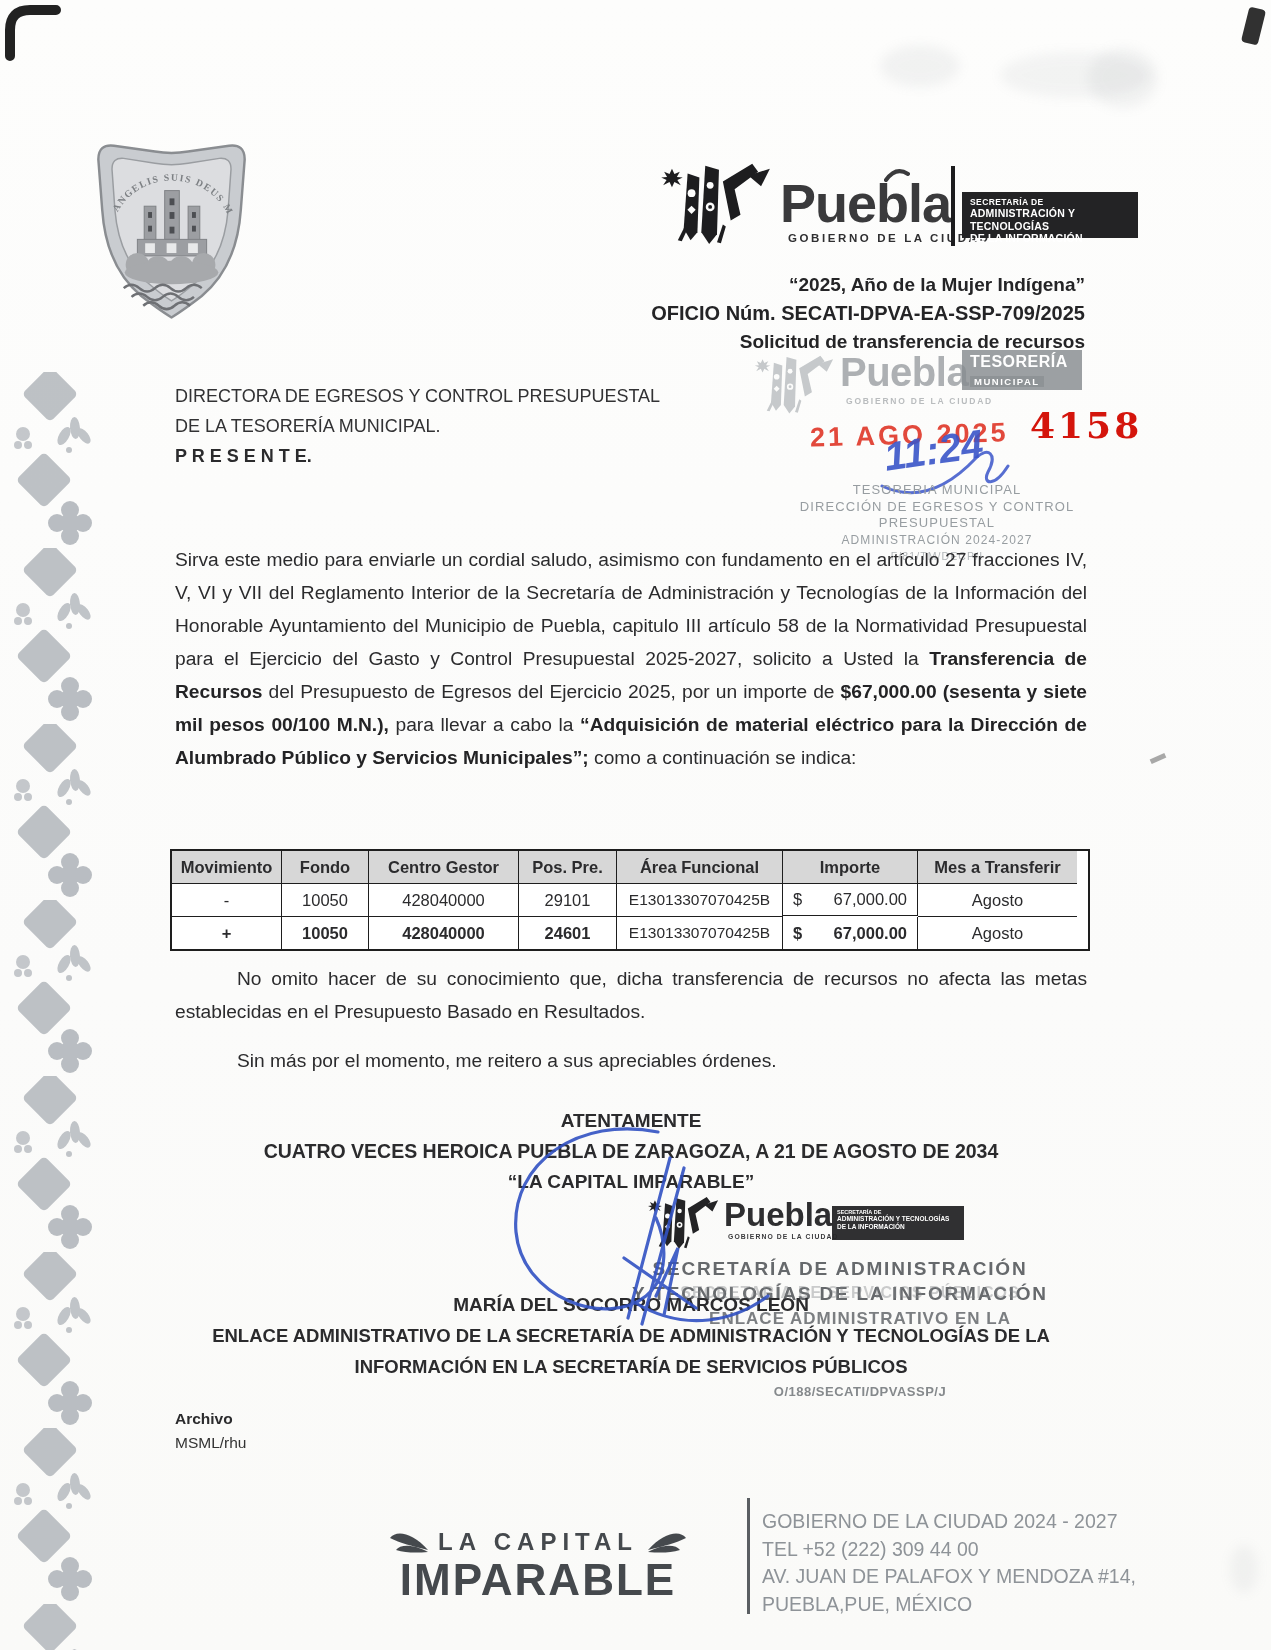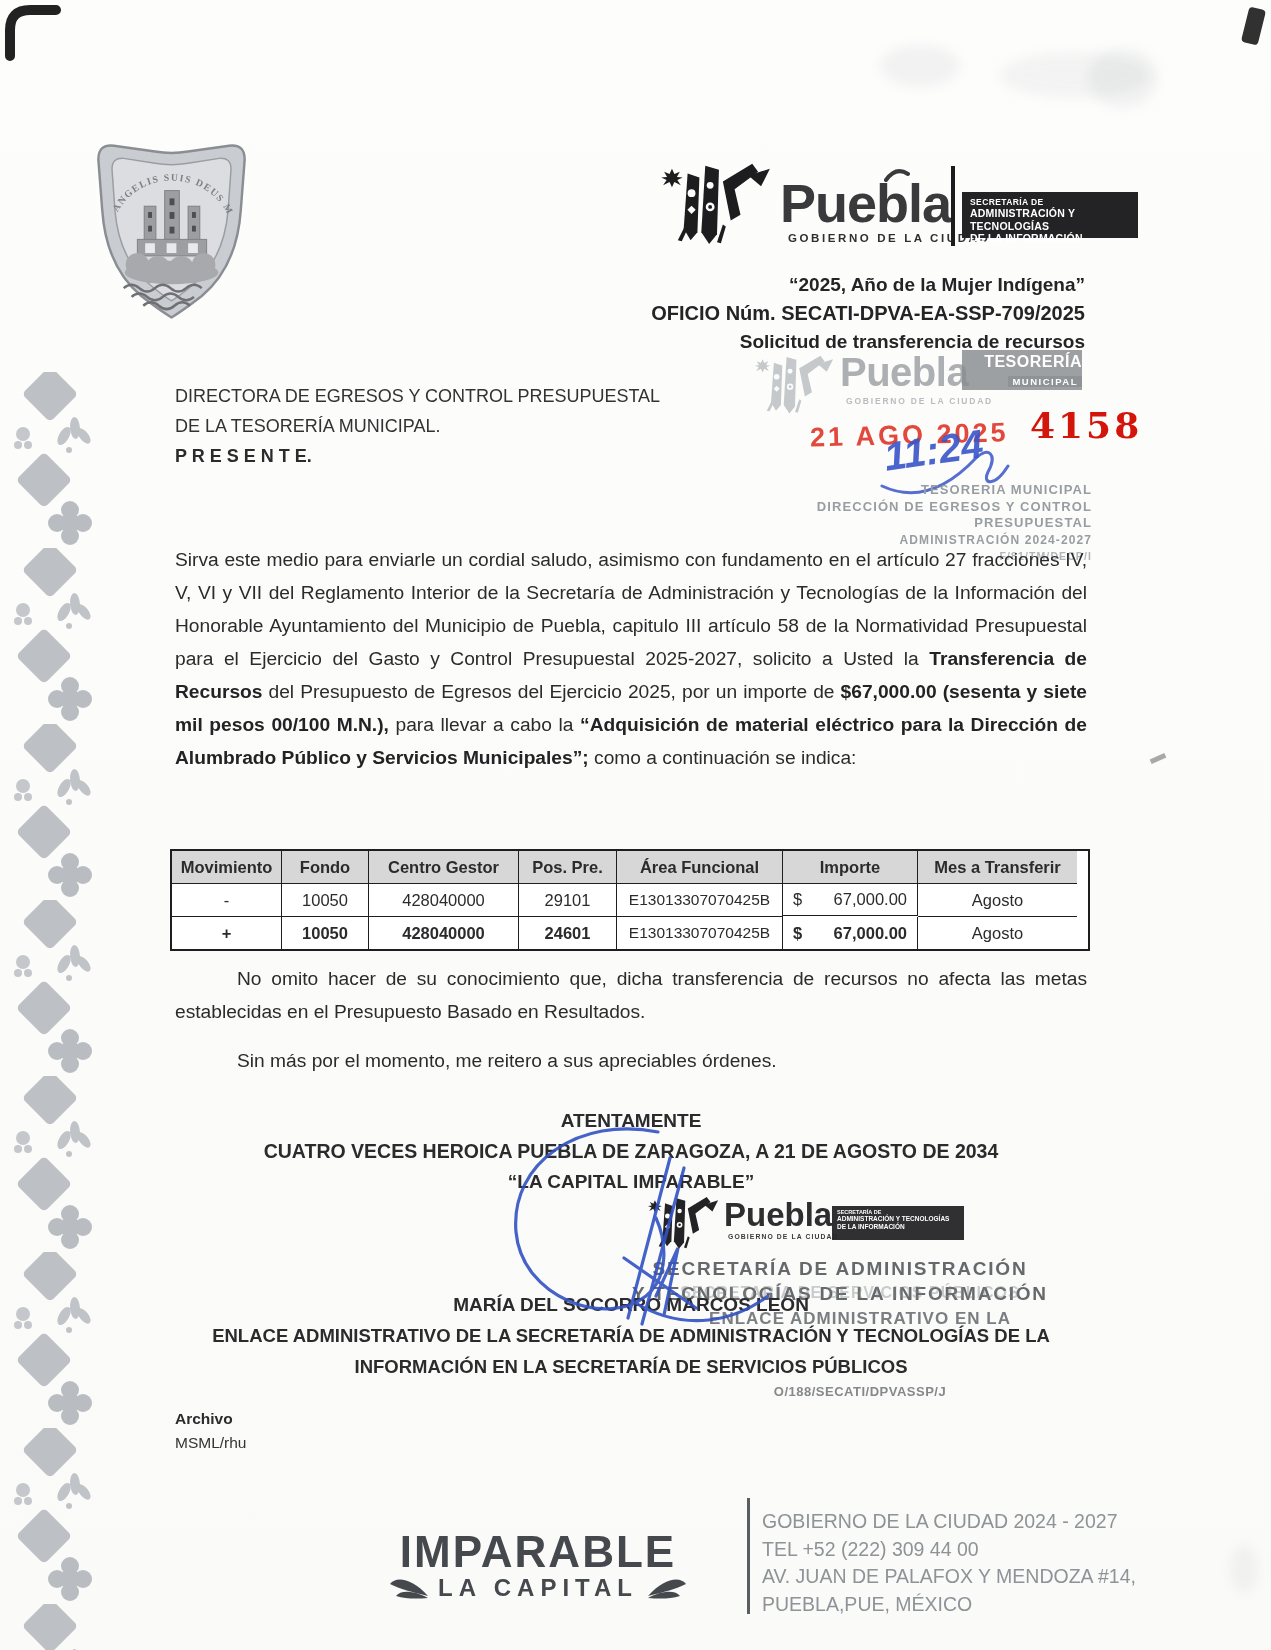--- a/index.html
+++ b/index.html
@@ -24,28 +24,28 @@
   #hdr-box .b2,#hdr-box .b3{font-size:10.5px;font-weight:800;letter-spacing:.2px;line-height:12.5px;}
   
   .hdr-line{right:186px;text-align:right;font-weight:800;color:#242426;white-space:nowrap;}
   #legend{top:274px;font-size:19px;}
   #oficio{top:302px;font-size:20px;}
   #subject{top:331px;font-size:19px;}
   
   #ghost-icons{left:752px;top:350px;color:#9aa0a5;opacity:.55;}
   #ghost-word{left:840px;top:352px;font-size:40px;font-weight:800;color:#83888d;opacity:.65;line-height:40px;letter-spacing:-.5px;}
   #ghost-tag{left:846px;top:396px;font-size:8.5px;font-weight:700;letter-spacing:1.8px;color:#8d9296;opacity:.6;}
-  #treasury-box{left:962px;top:350px;width:120px;height:40px;background:#878c90;opacity:.82;color:#fff;text-align:right;padding-top:3px;box-sizing:border-box;}
+  #treasury-box{left:962px;top:350px;width:120px;height:40px;background:#878c90;opacity:.82;color:#fff;text-align:left;padding-top:3px;box-sizing:border-box;padding-left:8px;}
   #treasury-box .t1{font-size:16px;font-weight:800;letter-spacing:.5px;}
   #treasury-box .t2{font-size:9.5px;font-weight:700;letter-spacing:1.5px;background:#777c80;display:inline-block;padding:0 4px;}
   #date-stamp{left:810px;top:420px;font-size:27px;font-weight:700;letter-spacing:3px;color:#e03a2c;transform:rotate(-1.5deg);opacity:.92;white-space:nowrap;}
   #hand-time{left:884px;top:428px;font-size:40px;font-style:italic;font-weight:600;color:#3a55c9;transform:rotate(-8deg);opacity:.9;}
   #time-flourish{left:872px;top:428px;}
   #folio{left:1030px;top:404px;font-family:"DejaVu Serif",serif;font-size:36px;font-weight:700;letter-spacing:3px;color:#d4150c;}
-  #stamp-lines{left:682px;top:482px;width:410px;text-align:right;color:#979da1;font-weight:700;letter-spacing:1.1px;}
+  #stamp-lines{left:732px;top:482px;width:410px;text-align:center;color:#979da1;font-weight:400;letter-spacing:1.1px;}
   #stamp-lines .s{font-size:13px;line-height:16.5px;}
   #stamp-lines .s4{font-size:12px;}
   #stamp-lines .s5{font-size:10.5px;opacity:.75;}
   
   #recipient{left:175px;top:386px;}
   #recipient .r-name{font-size:19px;font-weight:800;margin-bottom:9px;}
   #recipient .r-line{font-size:18px;margin-bottom:9px;color:#323234;}
   #recipient .r-sal{font-size:18px;font-weight:800;}
   
   #p1{left:175px;top:543px;width:912px;font-size:19.2px;line-height:33px;text-align:justify;margin:0;}
@@ -312,38 +312,38 @@
       <path d="M194,158 L266,208"></path>
       <path d="M226,196 L248,148 L234,215"></path>
       <path d="M204,202 C256,234 306,220 338,196"></path>
     </g>
   </svg>
 
   <div id="arch-label" class="abs">Archivo</div>
   <div id="arch-value" class="abs">MSML/rhu</div>
 
   <div id="f-logo" class="abs">
-    <div id="f-bottom">IMPARABLE</div>
     <div id="f-row1">
       <svg width="40" height="24" viewBox="0 0 40 24">
         <g fill="#45494d">
             <path d="M38,20 C22,2 6,0 0,8 C10,13 22,16 38,20 Z"></path>
             <path d="M38,22 C24,14 10,14 6,20 C16,23 26,23 38,22 Z"></path>
             <path d="M10,4 L16,10 L8,9 Z"></path>
           </g>
       </svg>
       <span id="f-top">LA CAPITAL</span>
       <svg width="40" height="24" viewBox="0 0 40 24" style="transform:scaleX(-1)">
         <g fill="#45494d">
             <path d="M38,20 C22,2 6,0 0,8 C10,13 22,16 38,20 Z"></path>
             <path d="M38,22 C24,14 10,14 6,20 C16,23 26,23 38,22 Z"></path>
             <path d="M10,4 L16,10 L8,9 Z"></path>
           </g>
       </svg>
     </div>
+    <div id="f-bottom">IMPARABLE</div>
   </div>
   <div id="f-divider" class="abs"></div>
   <div id="f-lines" class="abs">
     <div>GOBIERNO DE LA CIUDAD 2024 - 2027</div>
     <div>TEL +52 (222) 309 44 00</div>
     <div>AV. JUAN DE PALAFOX Y MENDOZA #14,</div>
     <div>PUEBLA,PUE, MÉXICO</div>
   </div>
 
 </div>

